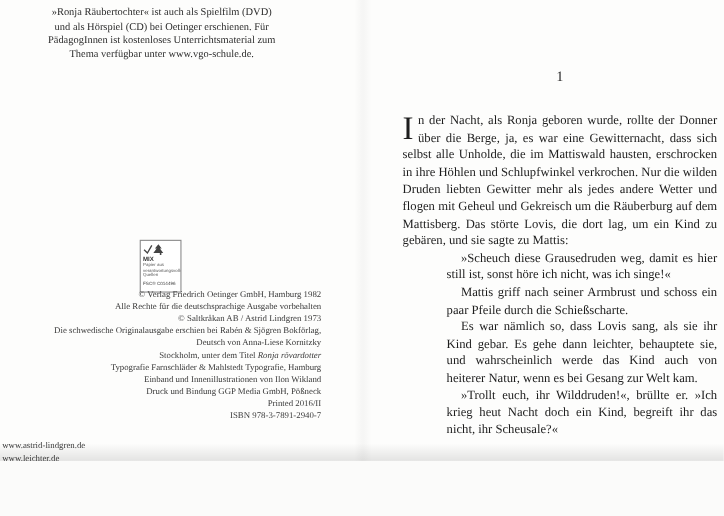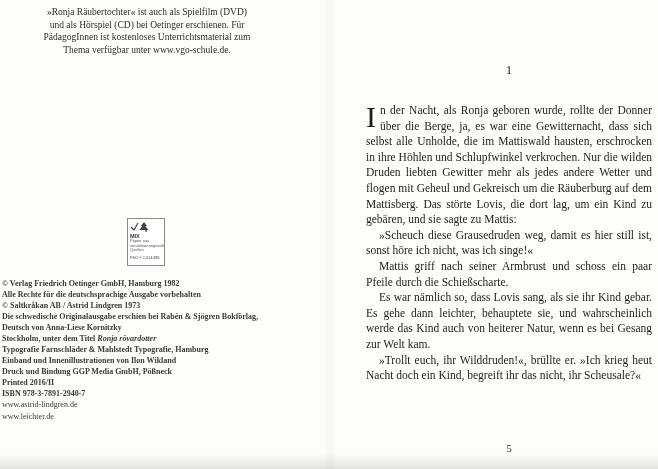--- a/index.html
+++ b/index.html
@@ -5,21 +5,21 @@
   * { margin:0; padding:0; box-sizing:border-box; }
   html,body { width:658px; height:469px; }
   body {
     background:#fbfbfa;
     font-family:"Liberation Serif", serif;
     color:#222;
     overflow:hidden;
   }
   .spread {
     position:relative;
-    width:658px; height:469px;
+    width:658px; height:419px;
     background:#fdfdfc;
     overflow:hidden;
   }
   
   .spread::after {
     content:"";
     position:absolute; left:0; right:0; bottom:0; height:16px;
     background:linear-gradient(to bottom, rgba(0,0,0,0), rgba(0,0,0,0.10));
     pointer-events:none;
   }
@@ -43,23 +43,23 @@
     padding:2px 2px;
     text-align:left;
     overflow:hidden;
   }
   .fsc-logo { display:block; margin:0 0 1px 0; }
   .fsc-mix { font-family:"Liberation Sans", sans-serif; font-weight:bold; font-size:5.5px; line-height:6px; color:#333; }
   .fsc-desc { font-family:"Liberation Sans", sans-serif; font-size:4px; line-height:4.6px; color:#555; }
   .fsc-code { font-family:"Liberation Sans", sans-serif; font-size:4.2px; line-height:5px; margin-top:2px; color:#444; }
 
   .imprint {
-    position:absolute; left:2px; top:278px; width:290px;
-    text-align:left;
-    font-size:8px; line-height:11px; color:#3a3a3a;font-weight:bold;
+    position:absolute; left:2px; top:262px; width:290px;
+    text-align:right;
+    font-size:8px; line-height:11px; color:#3a3a3a;
   }
   .imprint .title-italic { font-style:italic; }
   .websites {
     position:absolute; left:2px; top:399px; width:290px;
     text-align:left;
     font-size:8px; line-height:12px; color:#3a3a3a;
   }
 
   
   .chapter-number {
@@ -67,21 +67,21 @@
     text-align:center;
     font-size:13px; color:#1f1f1f;
   }
   .body-text {
     position:absolute; left:366px; top:103px; width:286px;
     font-size:11.5px; line-height:15.6px;
     text-align:justify;
     color:#1d1d1d;
   }
   .body-text p { margin:0; }
-  .body-text p.indent { text-indent:13px; }
+  .body-text p.indent { text-indent:13px;margin-left:40px; }
   .dropcap {
     float:left;
     font-size:30px; line-height:25px;
     padding:1px 4px 0 0;
     color:#1d1d1d;
   }
   .folio {
     position:absolute; left:366px; top:443px; width:286px;
     text-align:center;
     font-size:10.5px; color:#1f1f1f;

